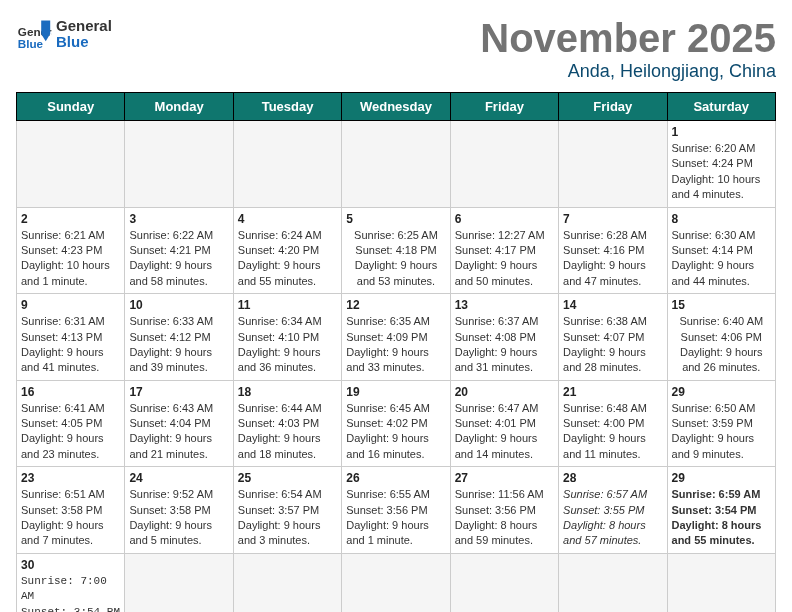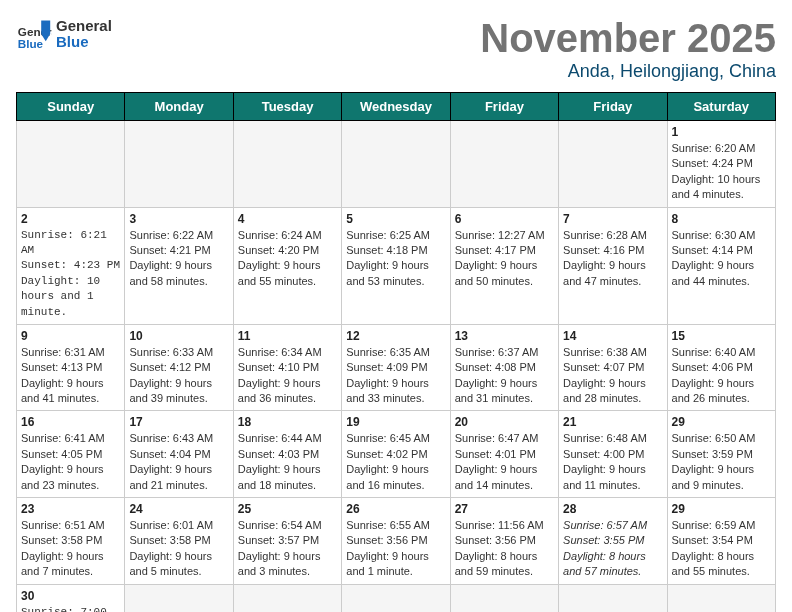--- a/index.html
+++ b/index.html
@@ -122,39 +122,39 @@
         <td>
           <div class="day-num">1</div>
           <div class="day-info" style="white-space: pre-line;">Sunrise: 6:20 AM
 Sunset: 4:24 PM
 Daylight: 10 hours and 4 minutes.</div>
         </td>
       </tr>
       <tr>
         <td>
           <div class="day-num">2</div>
-          <div class="day-info" style="white-space: pre-line; font-family: Liberation Mono, monospace;">Sunrise: 6:21 AM
+          <div class="day-info" style="white-space: pre-line;">Sunrise: 6:21 AM
 Sunset: 4:23 PM
 Daylight: 10 hours and 1 minute.</div>
         </td>
         <td>
           <div class="day-num">3</div>
           <div class="day-info" style="white-space: pre-line;">Sunrise: 6:22 AM
 Sunset: 4:21 PM
 Daylight: 9 hours and 58 minutes.</div>
         </td>
         <td>
           <div class="day-num">4</div>
           <div class="day-info" style="white-space: pre-line;">Sunrise: 6:24 AM
 Sunset: 4:20 PM
 Daylight: 9 hours and 55 minutes.</div>
         </td>
         <td>
           <div class="day-num">5</div>
-          <div class="day-info" style="white-space: pre-line;">Sunrise: 6:25 AM
+          <div class="day-info" style="white-space: pre-line; text-align: center;">Sunrise: 6:25 AM
 Sunset: 4:18 PM
 Daylight: 9 hours and 53 minutes.</div>
         </td>
         <td>
           <div class="day-num">6</div>
           <div class="day-info" style="white-space: pre-line;">Sunrise: 12:27 AM
 Sunset: 4:17 PM
 Daylight: 9 hours and 50 minutes.</div>
         </td>
         <td>
@@ -202,21 +202,21 @@
 Daylight: 9 hours and 31 minutes.</div>
         </td>
         <td>
           <div class="day-num">14</div>
           <div class="day-info" style="white-space: pre-line;">Sunrise: 6:38 AM
 Sunset: 4:07 PM
 Daylight: 9 hours and 28 minutes.</div>
         </td>
         <td>
           <div class="day-num">15</div>
-          <div class="day-info" style="white-space: pre-line;">Sunrise: 6:40 AM
+          <div class="day-info" style="white-space: pre-line; text-align: center;">Sunrise: 6:40 AM
 Sunset: 4:06 PM
 Daylight: 9 hours and 26 minutes.</div>
         </td>
       </tr>
       <tr>
         <td>
           <div class="day-num">16</div>
           <div class="day-info" style="white-space: pre-line;">Sunrise: 6:41 AM
 Sunset: 4:05 PM
 Daylight: 9 hours and 23 minutes.</div>
@@ -260,21 +260,21 @@
       </tr>
       <tr>
         <td>
           <div class="day-num">23</div>
           <div class="day-info" style="white-space: pre-line;">Sunrise: 6:51 AM
 Sunset: 3:58 PM
 Daylight: 9 hours and 7 minutes.</div>
         </td>
         <td>
           <div class="day-num">24</div>
-          <div class="day-info" style="white-space: pre-line;">Sunrise: 6:01 AM
+          <div class="day-info" style="white-space: pre-line;">Sunrise: 9:52 AM
 Sunset: 3:58 PM
 Daylight: 9 hours and 5 minutes.</div>
         </td>
         <td>
           <div class="day-num">25</div>
           <div class="day-info" style="white-space: pre-line;">Sunrise: 6:54 AM
 Sunset: 3:57 PM
 Daylight: 9 hours and 3 minutes.</div>
         </td>
         <td>
@@ -290,21 +290,21 @@
 Daylight: 8 hours and 59 minutes.</div>
         </td>
         <td>
           <div class="day-num">28</div>
           <div class="day-info" style="white-space: pre-line; font-style: italic;">Sunrise: 6:57 AM
 Sunset: 3:55 PM
 Daylight: 8 hours and 57 minutes.</div>
         </td>
         <td>
           <div class="day-num">29</div>
-          <div class="day-info" style="white-space: pre-line;">Sunrise: 6:59 AM
+          <div class="day-info" style="white-space: pre-line; font-weight: bold;">Sunrise: 6:59 AM
 Sunset: 3:54 PM
 Daylight: 8 hours and 55 minutes.</div>
         </td>
       </tr>
       <tr class="last-row">
         <td>
           <div class="day-num">30</div>
           <div class="day-info" style="white-space: pre-line; font-family: Liberation Mono, monospace;">Sunrise: 7:00 AM
 Sunset: 3:54 PM
 Daylight: 8 hours and 54 minutes.</div>

